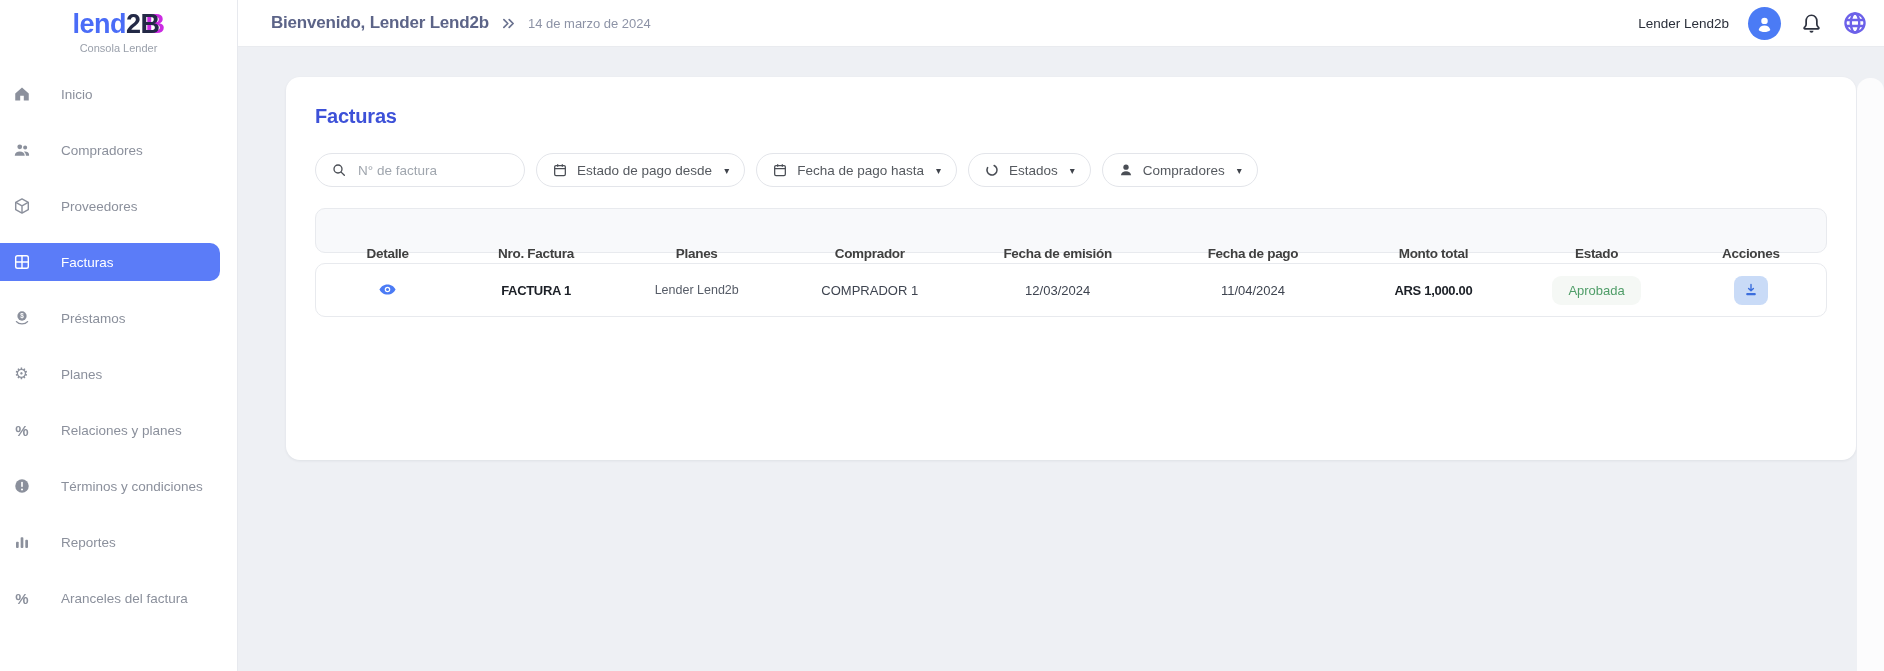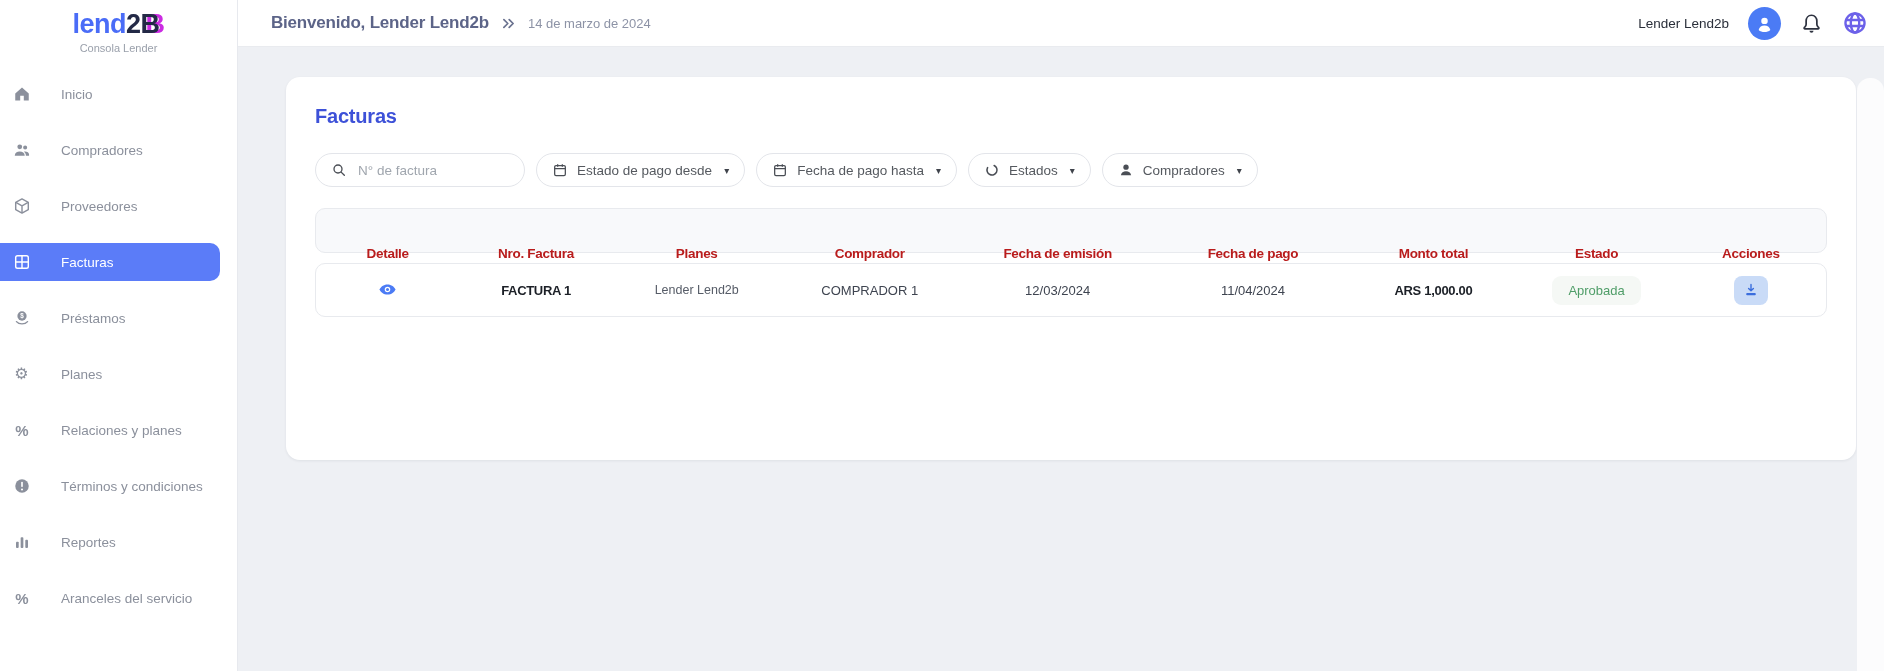--- a/index.html
+++ b/index.html
@@ -45,21 +45,21 @@
   .pill{height:34px;border:1px solid #e3e5ea;border-radius:17px;background:#fff;display:flex;align-items:center;gap:9px;padding:16px 15px;font-size:13.5px;color:#55595f;box-sizing:border-box;cursor:pointer;white-space:nowrap;}
   .pill .f-ic{display:flex;align-items:center;color:#4a4e55;}
   .pill .f-ic svg{width:16px;height:16px;}
   .caret{font-size:10px;color:#3f434b;margin-left:3px;}
   .search-pill{width:210px;cursor:text;}
   .search-pill input{border:none;outline:none;font-size:13.5px;color:#3c4250;width:140px;background:transparent;font-family:inherit;}
   .search-pill input::placeholder{color:#a0a6ae;}
 
   .tgrid{display:grid;grid-template-columns:145fr 155fr 170fr 180fr 200fr 195fr 170fr 160fr 152fr;align-items:center;}
   .table-head{background:#f8f9fb;border:1px solid #e8eaee;border-radius:10px;height:45px;margin-top:21px;box-sizing:border-box;}
-  .th{text-align:center;font-size:13.5px;font-weight:700;color:#b91c1c;letter-spacing:-0.3px;margin-top:37px;}
+  .th{text-align:center;font-size:13.5px;font-weight:700;color:#404040;letter-spacing:-0.3px;margin-top:37px;}
   .table-row{background:#fff;border:1px solid #e8eaee;border-radius:10px;height:54px;margin-top:10px;box-sizing:border-box;}
   .td{text-align:center;font-size:13px;color:#3e4450;}
   .td.strong{font-weight:700;color:#1c2027;letter-spacing:-0.3px;}
   .td.muted{color:#565c67;font-size:12.5px;}
   .eye-btn{background:none;border:none;cursor:pointer;display:inline-flex;align-items:center;justify-content:center;padding:2px;}
   .eye-btn svg{width:19px;height:19px;}
   .badge{display:inline-block;padding:7px 16px;border-radius:9px;background:#f5f8f5;color:#4f9d68;font-size:13px;}
   .dl-btn{width:34px;height:29px;border-radius:8px;background:#c9dbf7;border:none;display:inline-flex;align-items:center;justify-content:center;cursor:pointer;}
   .dl-btn svg{width:16px;height:16px;}
 
@@ -153,21 +153,21 @@
             <svg viewBox="0 0 24 24">
               <rect x="4" y="11.5" width="3.6" height="8.5" rx="1.2" fill="currentColor"></rect>
               <rect x="10.2" y="5.5" width="3.6" height="14.5" rx="1.2" fill="currentColor"></rect>
               <rect x="16.4" y="9" width="3.6" height="11" rx="1.2" fill="currentColor"></rect>
             </svg>
           </span>
         <span>Reportes</span>
       </div>
       <div class="nav-item">
         <span class="ic pct">%</span>
-        <span>Aranceles del servicio</span>
+        <span>Aranceles del factura</span>
       </div>
     </nav>
   </aside>
 
   <header class="topbar">
     <span class="welcome">Bienvenido, Lender Lend2b</span>
     <span class="chev-double">
       <svg viewBox="0 0 24 24">
           <path d="M5.5 6.5 11 12l-5.5 5.5M13 6.5 18.5 12 13 17.5" fill="none" stroke="currentColor" stroke-width="2.4" stroke-linecap="round" stroke-linejoin="round"></path>
         </svg>

